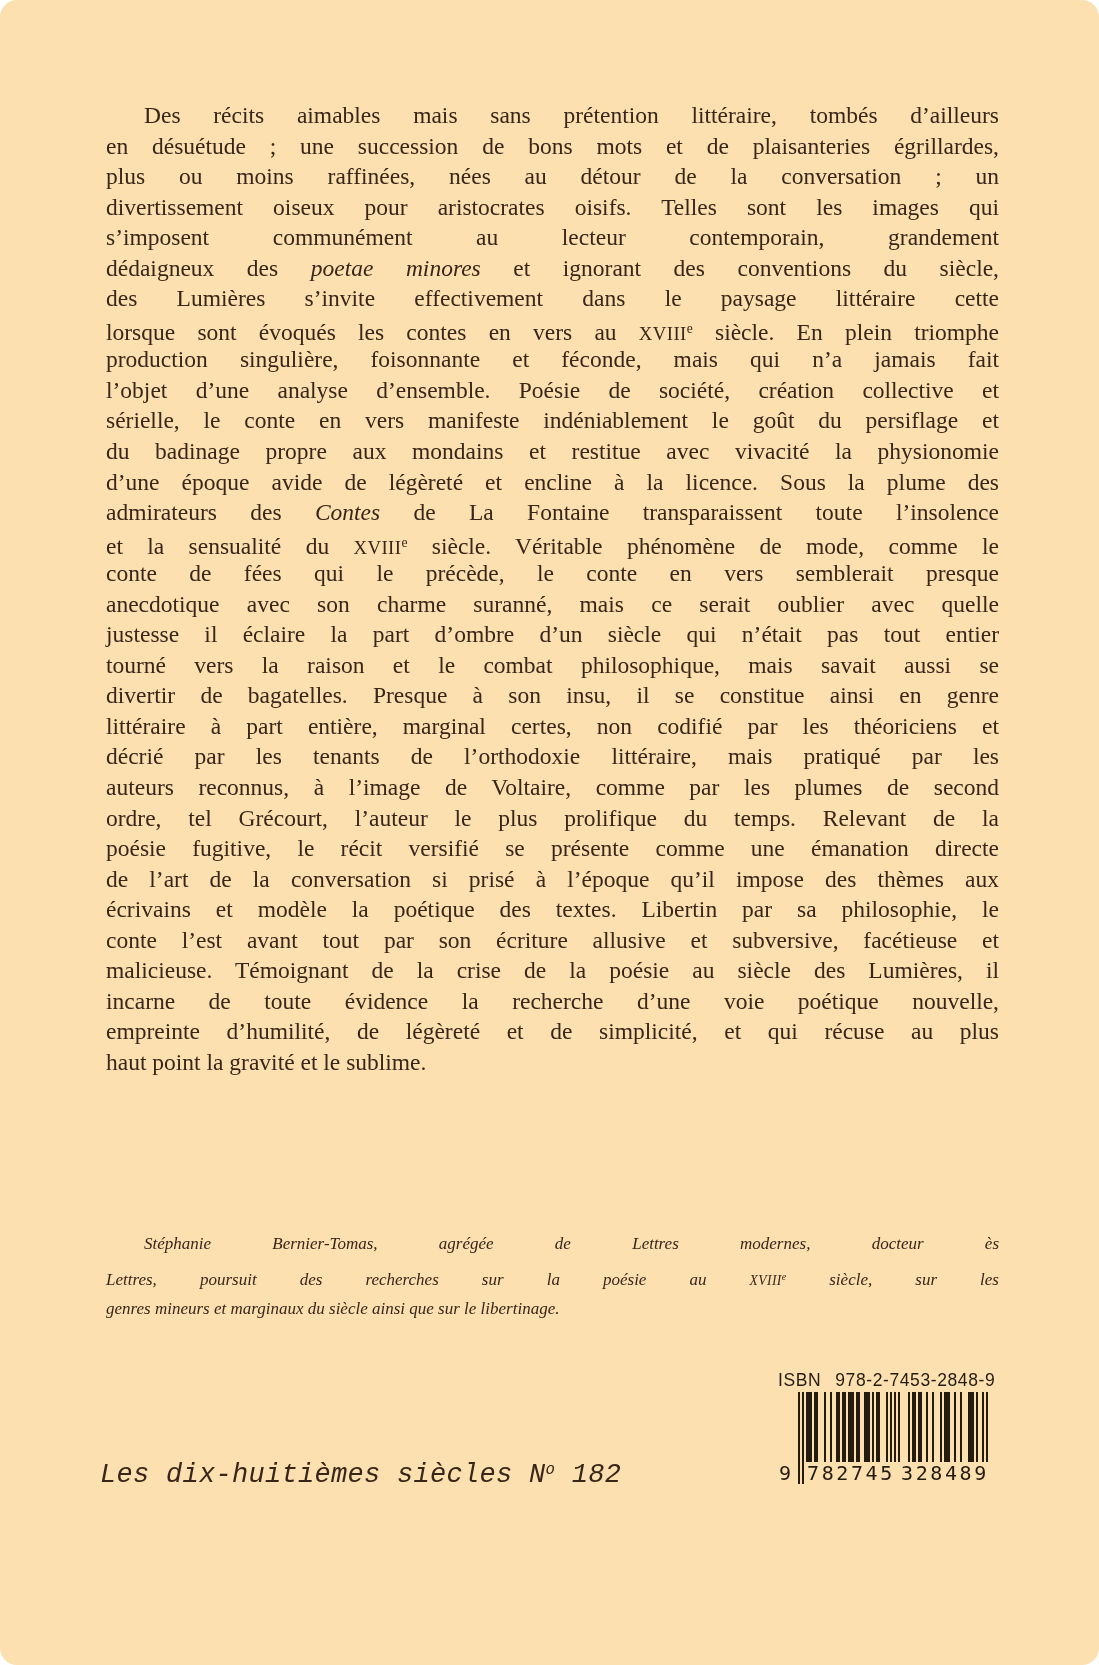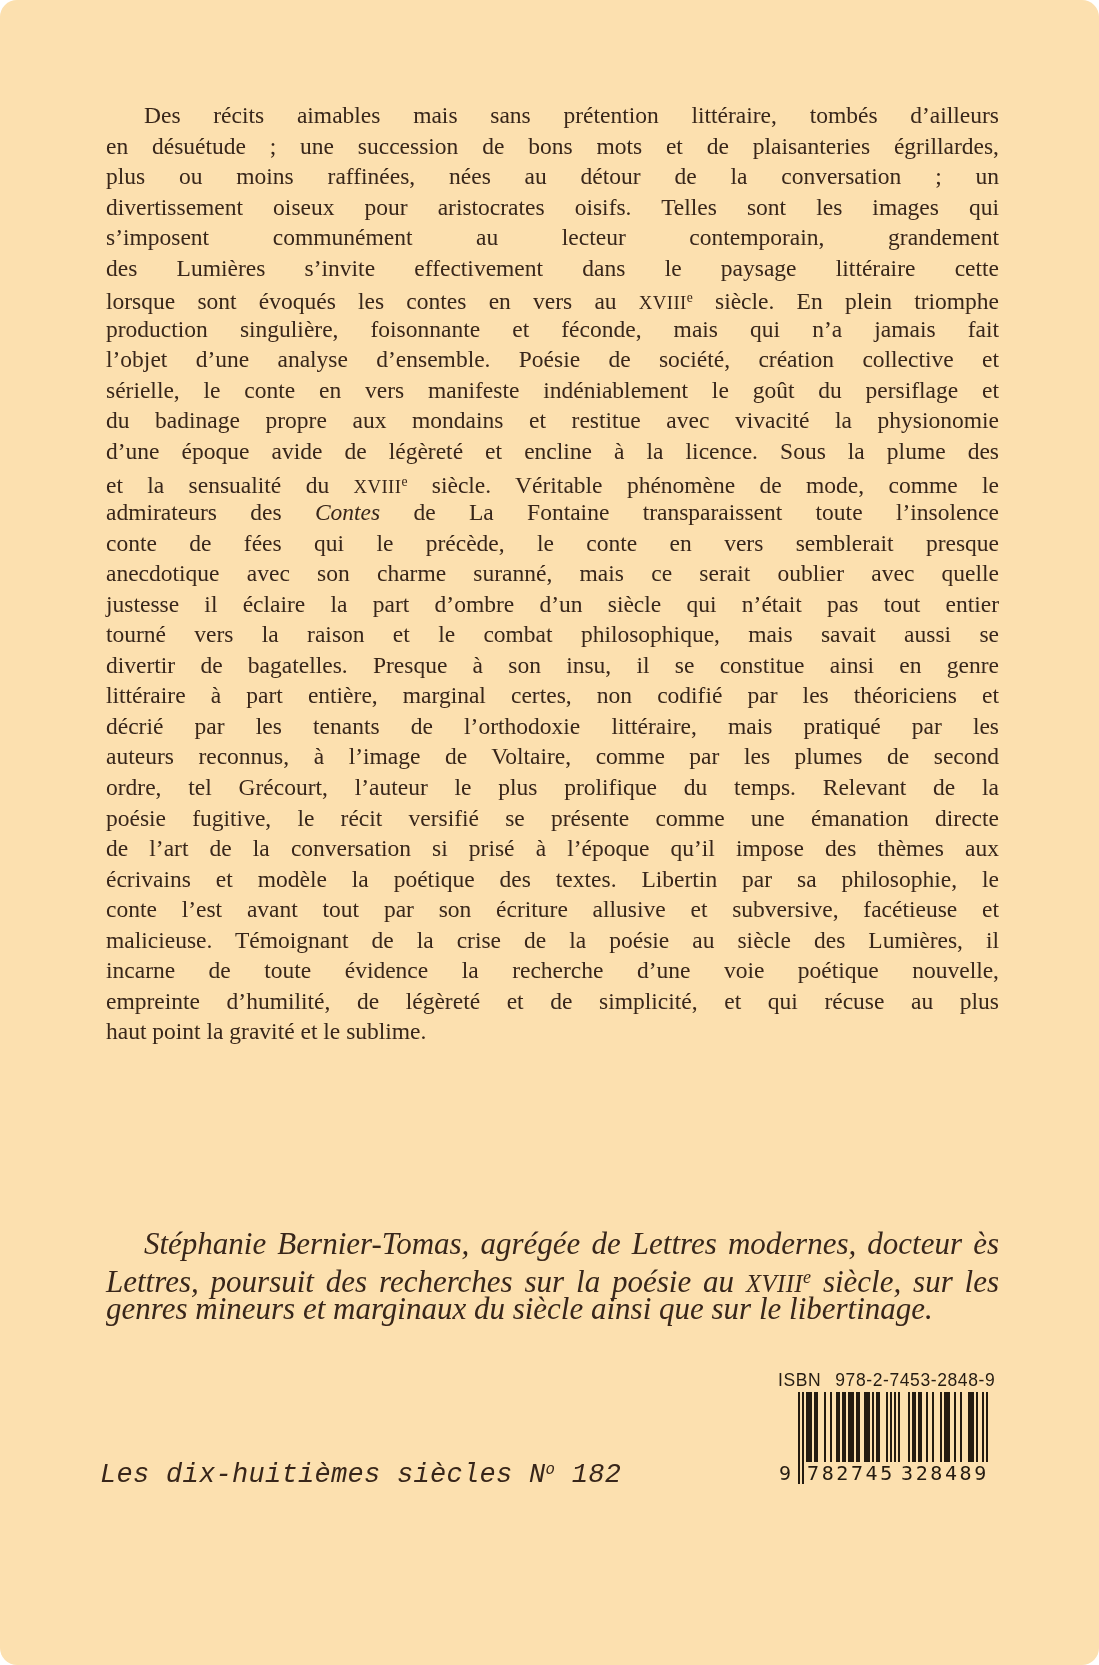--- a/index.html
+++ b/index.html
@@ -18,21 +18,21 @@
   .synopsis .line {
     font-size:23.5px; height:30.55px; line-height:30.4px;
     text-align:justify; text-align-last:justify;
     white-space:nowrap0; overflow:visible;
   }
   .bio {
     position:absolute; left:106px; top:1228px; width:893px;
     font-style:italic;
   }
   .bio .line {
-    font-size:31px; height:32.5px; line-height:32.5px;
+    font-size:17px; height:32.5px; line-height:32.5px;
     text-align:justify; text-align-last:justify;
   }
   .line.last { text-align-last:left; }
   .line.indent { text-indent:38px; }
   .s-i { font-style:italic; }
   .s-sc { font-size:0.8em; letter-spacing:0.4px; }
   .s-sup { font-size:0.58em; vertical-align:0.52em; }
   .series {
     position:absolute; left:100px; top:1460px;
     font-style:italic; font-size:27px; letter-spacing:0.3px;font-family:Liberation Mono, monospace;
@@ -64,29 +64,30 @@
 <body>
 
 <div class="page">
 
   <div class="synopsis" id="synopsis">
       <div class="line indent"><span>Des récits aimables mais sans prétention littéraire, tombés d’ailleurs</span></div>
       <div class="line"><span>en désuétude ; une succession de bons mots et de plaisanteries égrillardes,</span></div>
       <div class="line"><span>plus ou moins raffinées, nées au détour de la conversation ; un</span></div>
       <div class="line"><span>divertissement oiseux pour aristocrates oisifs. Telles sont les images qui</span></div>
       <div class="line"><span>s’imposent communément au lecteur contemporain, grandement</span></div>
+      <div class="line"><span>dédaigneux des </span><span class="s-i">poetae minores</span><span> et ignorant des conventions du siècle,</span></div>
       <div class="line"><span>des Lumières s’invite effectivement dans le paysage littéraire cette</span></div>
       <div class="line"><span>lorsque sont évoqués les contes en vers au </span><span class="s-sc">XVIII</span><span class="s-sup">e</span><span> siècle. En plein triomphe</span></div>
       <div class="line"><span>production singulière, foisonnante et féconde, mais qui n’a jamais fait</span></div>
       <div class="line"><span>l’objet d’une analyse d’ensemble. Poésie de société, création collective et</span></div>
       <div class="line"><span>sérielle, le conte en vers manifeste indéniablement le goût du persiflage et</span></div>
       <div class="line"><span>du badinage propre aux mondains et restitue avec vivacité la physionomie</span></div>
       <div class="line"><span>d’une époque avide de légèreté et encline à la licence. Sous la plume des</span></div>
+      <div class="line"><span>admirateurs des </span><span class="s-i">Contes</span><span> de La Fontaine transparaissent toute l’insolence</span></div>
       <div class="line"><span>et la sensualité du </span><span class="s-sc">XVIII</span><span class="s-sup">e</span><span> siècle. Véritable phénomène de mode, comme le</span></div>
-      <div class="line"><span>admirateurs des </span><span class="s-i">Contes</span><span> de La Fontaine transparaissent toute l’insolence</span></div>
       <div class="line"><span>conte de fées qui le précède, le conte en vers semblerait presque</span></div>
       <div class="line"><span>anecdotique avec son charme suranné, mais ce serait oublier avec quelle</span></div>
       <div class="line"><span>justesse il éclaire la part d’ombre d’un siècle qui n’était pas tout entier</span></div>
       <div class="line"><span>tourné vers la raison et le combat philosophique, mais savait aussi se</span></div>
       <div class="line"><span>divertir de bagatelles. Presque à son insu, il se constitue ainsi en genre</span></div>
       <div class="line"><span>littéraire à part entière, marginal certes, non codifié par les théoriciens et</span></div>
       <div class="line"><span>décrié par les tenants de l’orthodoxie littéraire, mais pratiqué par les</span></div>
       <div class="line"><span>auteurs reconnus, à l’image de Voltaire, comme par les plumes de second</span></div>
       <div class="line"><span>ordre, tel Grécourt, l’auteur le plus prolifique du temps. Relevant de la</span></div>
       <div class="line"><span>poésie fugitive, le récit versifié se présente comme une émanation directe</span></div>

